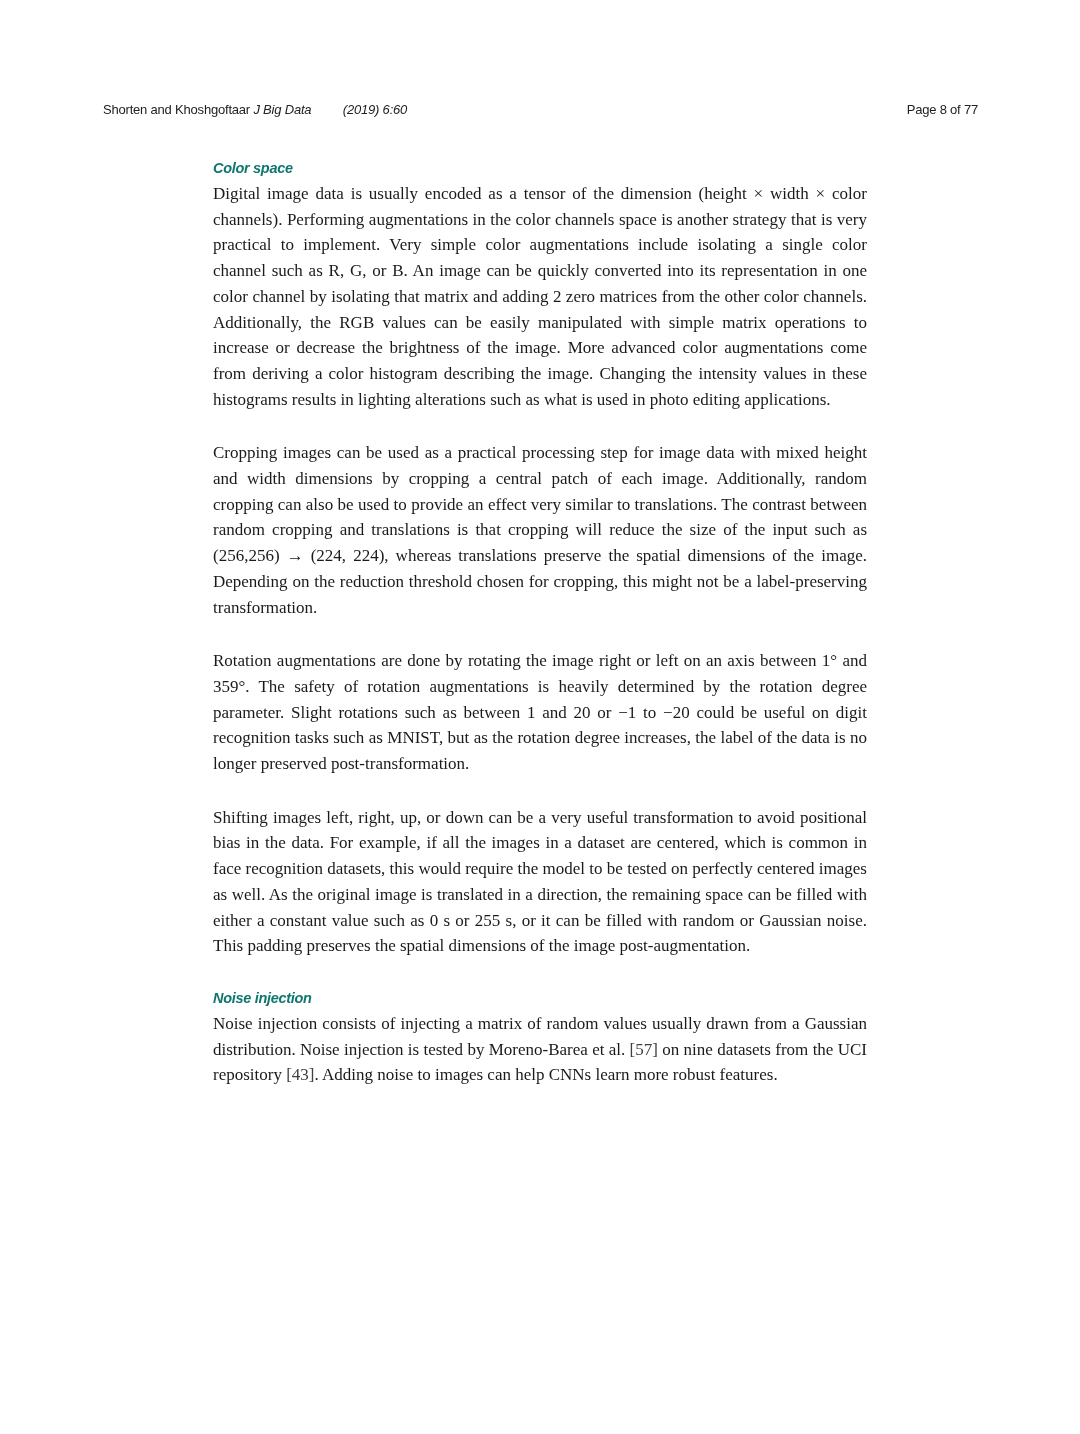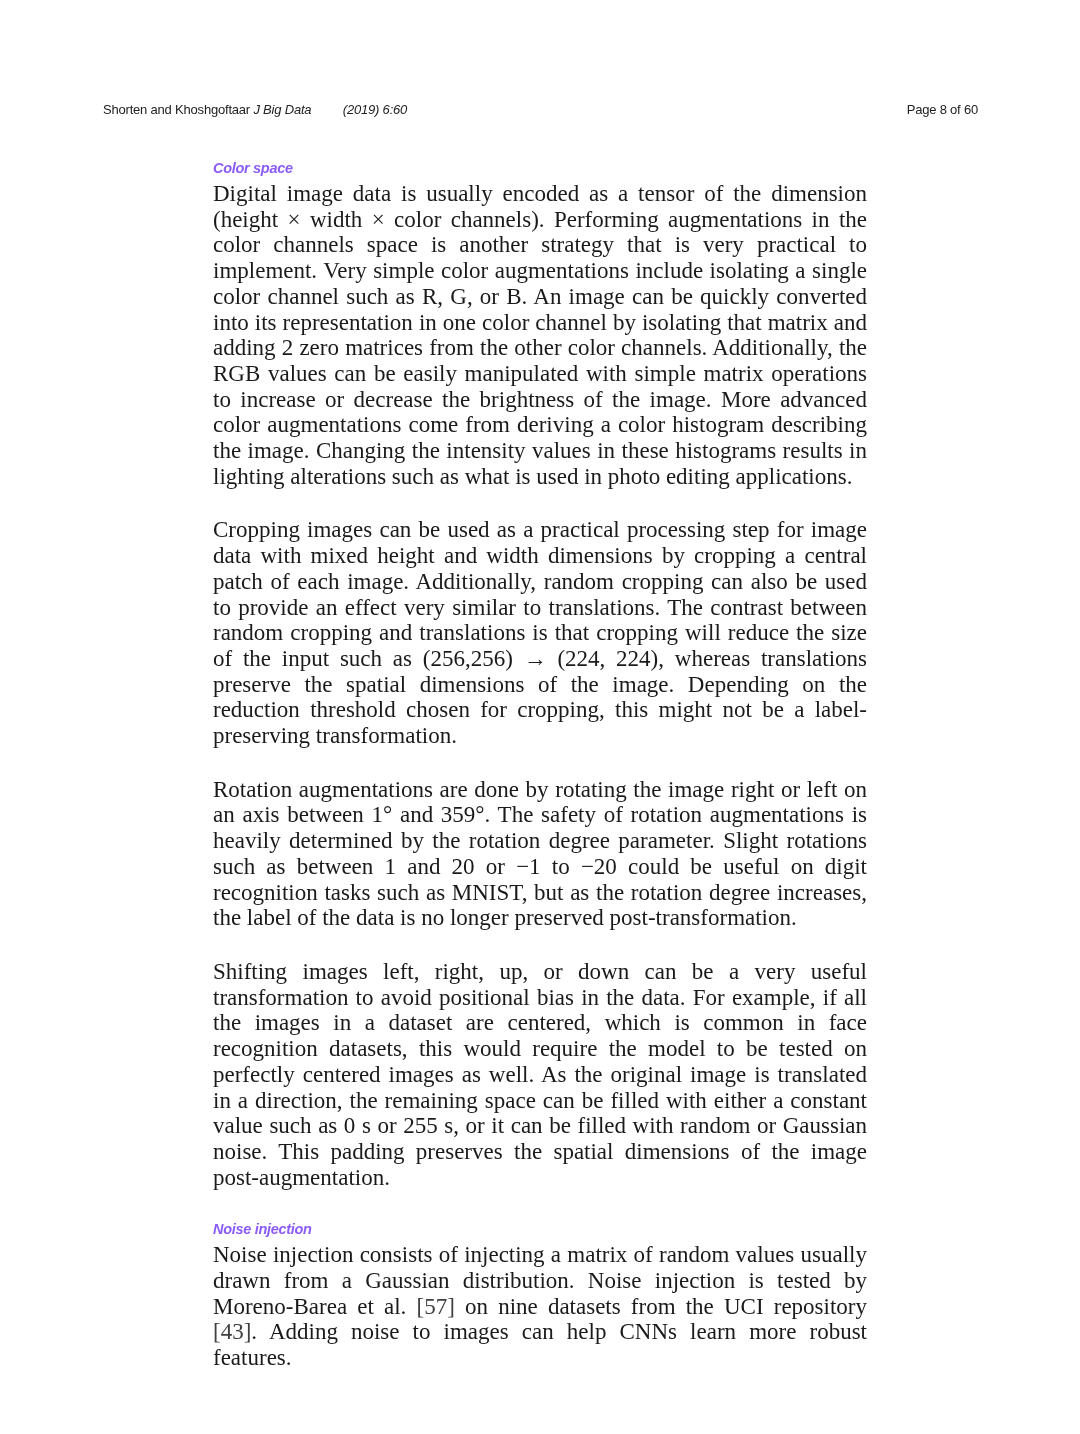--- a/index.html
+++ b/index.html
@@ -38,45 +38,45 @@
     width: 654px;
   }
   .section { margin: 0; }
   .section + .section { margin-top: 28px; }
   .section-title {
     font-family: "Liberation Sans", "DejaVu Sans", sans-serif;
     font-style: italic;
     font-weight: bold;
     font-size: 14.5px;
     line-height: 22px;
-    color: #8b5cf6;
+    color: #0f766e;
     margin: 0 0 2px 0;
     letter-spacing: -0.3px;
   }
   .para {
     font-family: "Liberation Serif", "DejaVu Serif", serif;
-    font-size: 23px;
+    font-size: 17px;
     line-height: 25.7px;
     text-align: justify;
     margin: 0;
     color: #1a1a1a;
   }
   .para.indent { text-indent: 15px; }
   .cite { color: #404040; }
 </style>
 </head>
 <body>
 
 <header class="running-header">
   <div class="left">
     <span>Shorten and Khoshgoftaar</span>
     <span class="journal">J Big Data</span>
     <span class="volume">(2019) 6:60</span>
   </div>
-  <div class="right">Page 8 of 60</div>
+  <div class="right">Page 8 of 77</div>
 </header>
 
 <main class="content">
 
   <section class="section">
     <h3 class="section-title">Color space</h3>
     <p class="para">Digital image data is usually encoded as a tensor of the dimension (height × width × color channels). Performing augmentations in the color channels space is another strategy that is very practical to implement. Very simple color augmentations include isolating a single color channel such as R, G, or B. An image can be quickly converted into its representation in one color channel by isolating that matrix and adding 2 zero matrices from the other color channels. Additionally, the RGB values can be easily manipulated with simple matrix operations to increase or decrease the brightness of the image. More advanced color augmentations come from deriving a color histogram describing the image. Changing the intensity values in these histograms results in lighting alterations such as what is used in photo editing applications.</p>
   </section>
 
   <section class="section">

